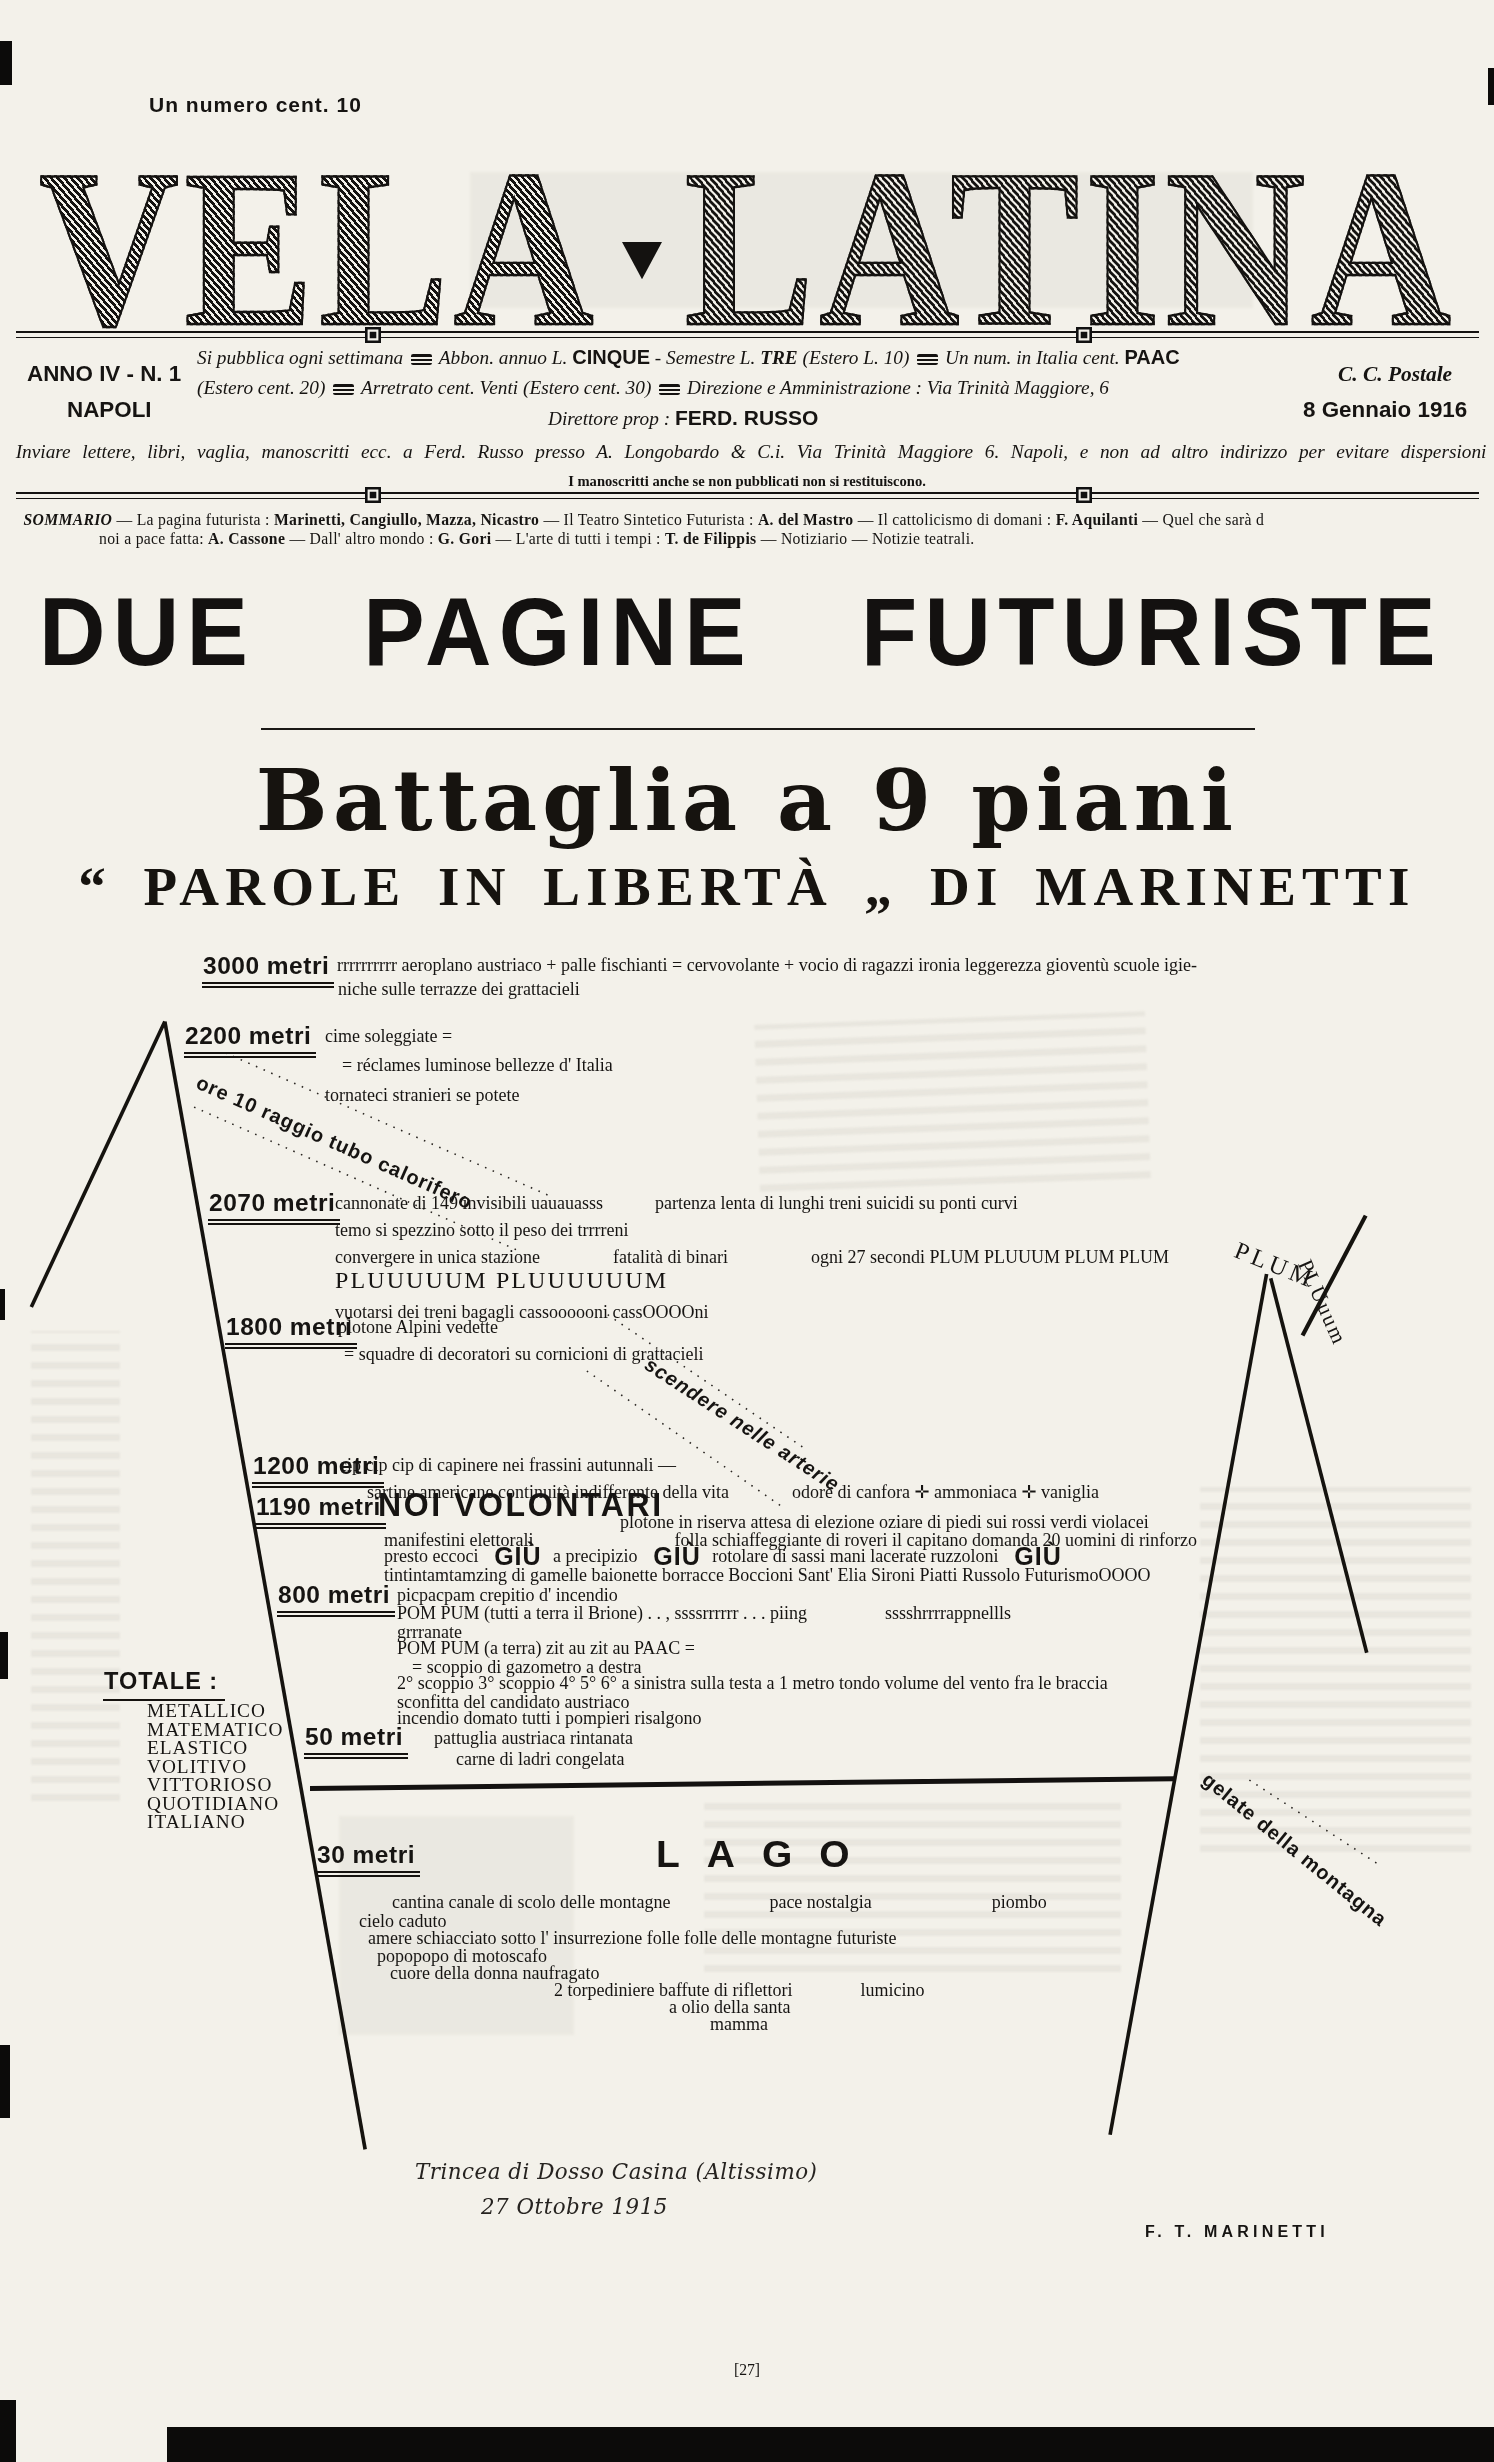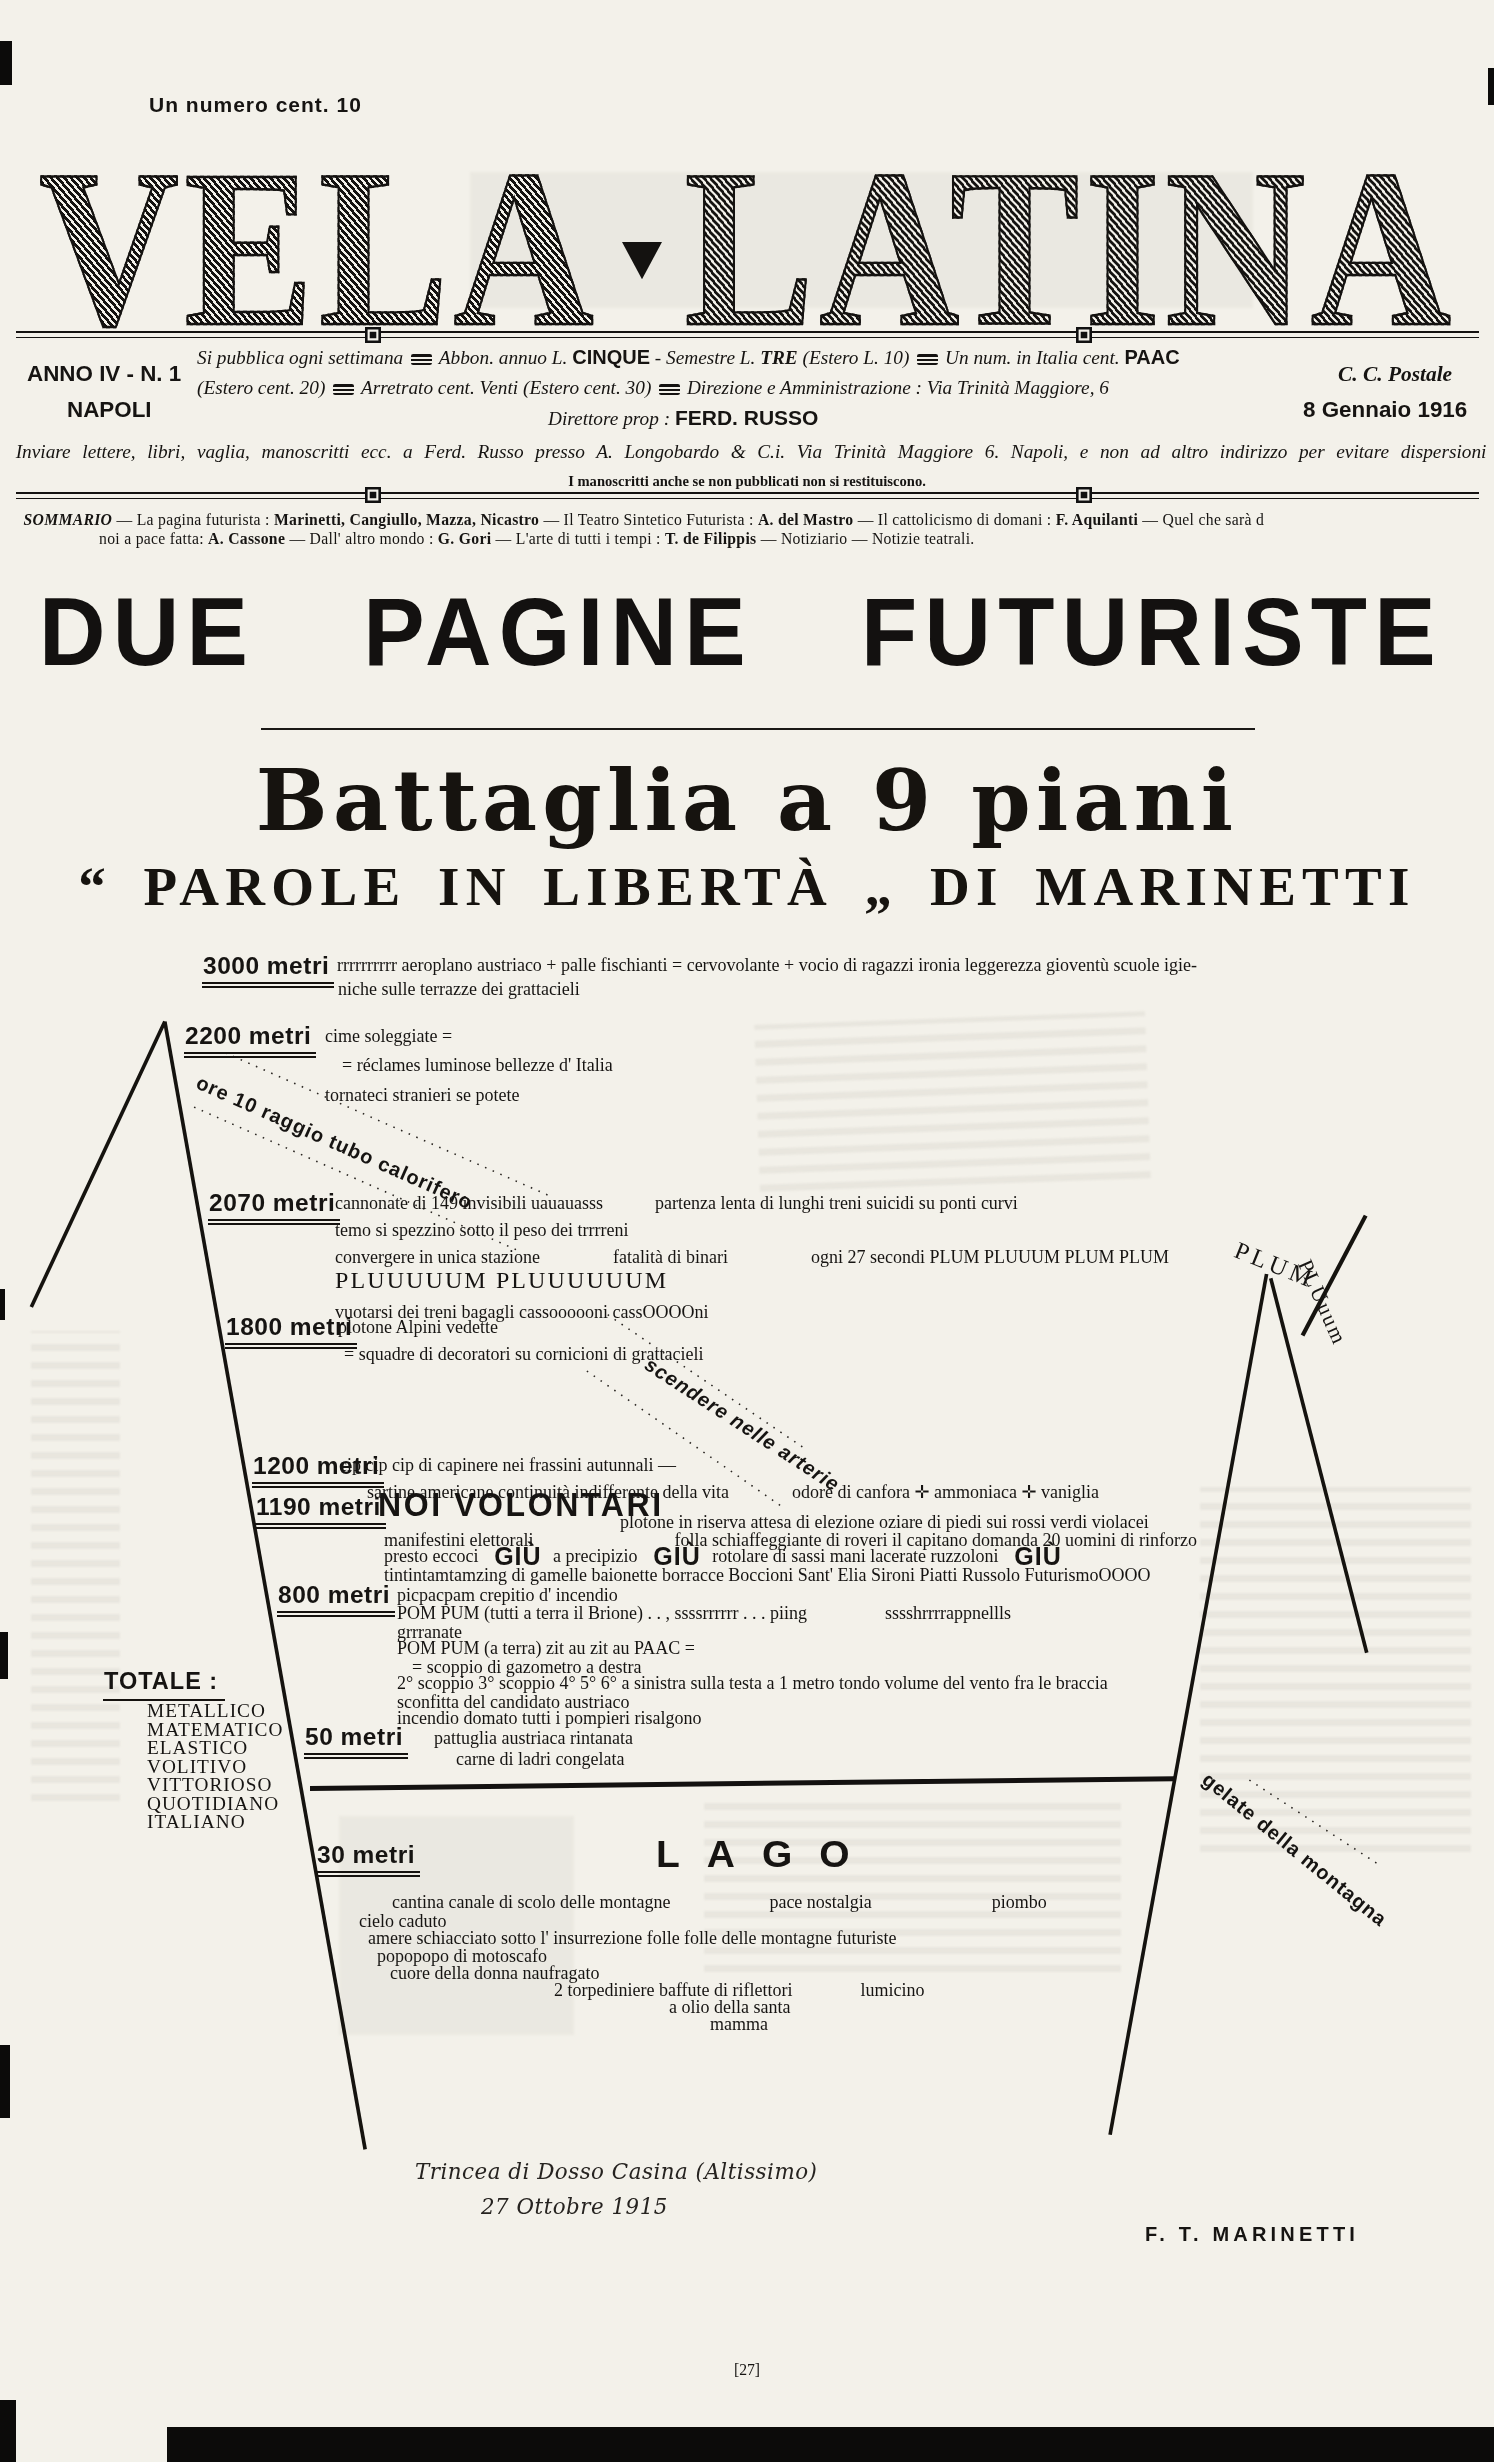--- a/index.html
+++ b/index.html
@@ -69,21 +69,21 @@
   .caps-big{font-size:24px;letter-spacing:2.1px;}
   .noi{font-family:"Liberation Sans", sans-serif;font-weight:bold;font-size:32px;letter-spacing:2.6px;transform:scaleY(1.05);}
   .giu{font-family:"Liberation Sans", sans-serif;font-weight:bold;font-size:25px;line-height:18px;letter-spacing:1px;}
   .rot{transform-origin:left top;}
   .dtag{font-family:"Liberation Sans", sans-serif;font-weight:bold;font-size:20px;letter-spacing:1px;}
   .totale-h{font-family:"Liberation Sans", sans-serif;font-weight:bold;font-size:23.5px;border-bottom:2.6px solid #15120f;padding:0 7.3px 4.2px 1px;letter-spacing:1px;}
   .totale-i{font-size:19.3px;line-height:18.5px;letter-spacing:1px;}
   .lago{font-family:"Liberation Sans", sans-serif;font-weight:bold;font-size:39px;letter-spacing:27px;transform:scaleY(0.95);}
   .lakeline{background:#131110;}
   .trincea{font-family:"DejaVu Serif", serif;font-style:italic;font-size:21.4px;color:#262320;letter-spacing:0.5px;}
-  .sig{font-family:"Liberation Sans", sans-serif;font-weight:bold;font-size:20px;letter-spacing:4.2px;}
+  .sig{font-family:"Liberation Sans", sans-serif;font-weight:bold;font-size:16px;letter-spacing:4.2px;}
   .pnum{font-size:15.7px;}
   
   .ink{background:#0c0b0a;}
   .ghost{opacity:.55;filter:blur(1px);
     background:repeating-linear-gradient(0deg, rgba(125,118,104,.16) 0 6.8px, rgba(0,0,0,0) 6.8px 18px);}
   .ghost2{opacity:.5;filter:blur(1.6px);background:rgba(125,118,104,.14);}
   svg.overlay{position:absolute;left:0;top:0;pointer-events:none;}
 </style>
 </head>
 <body>

